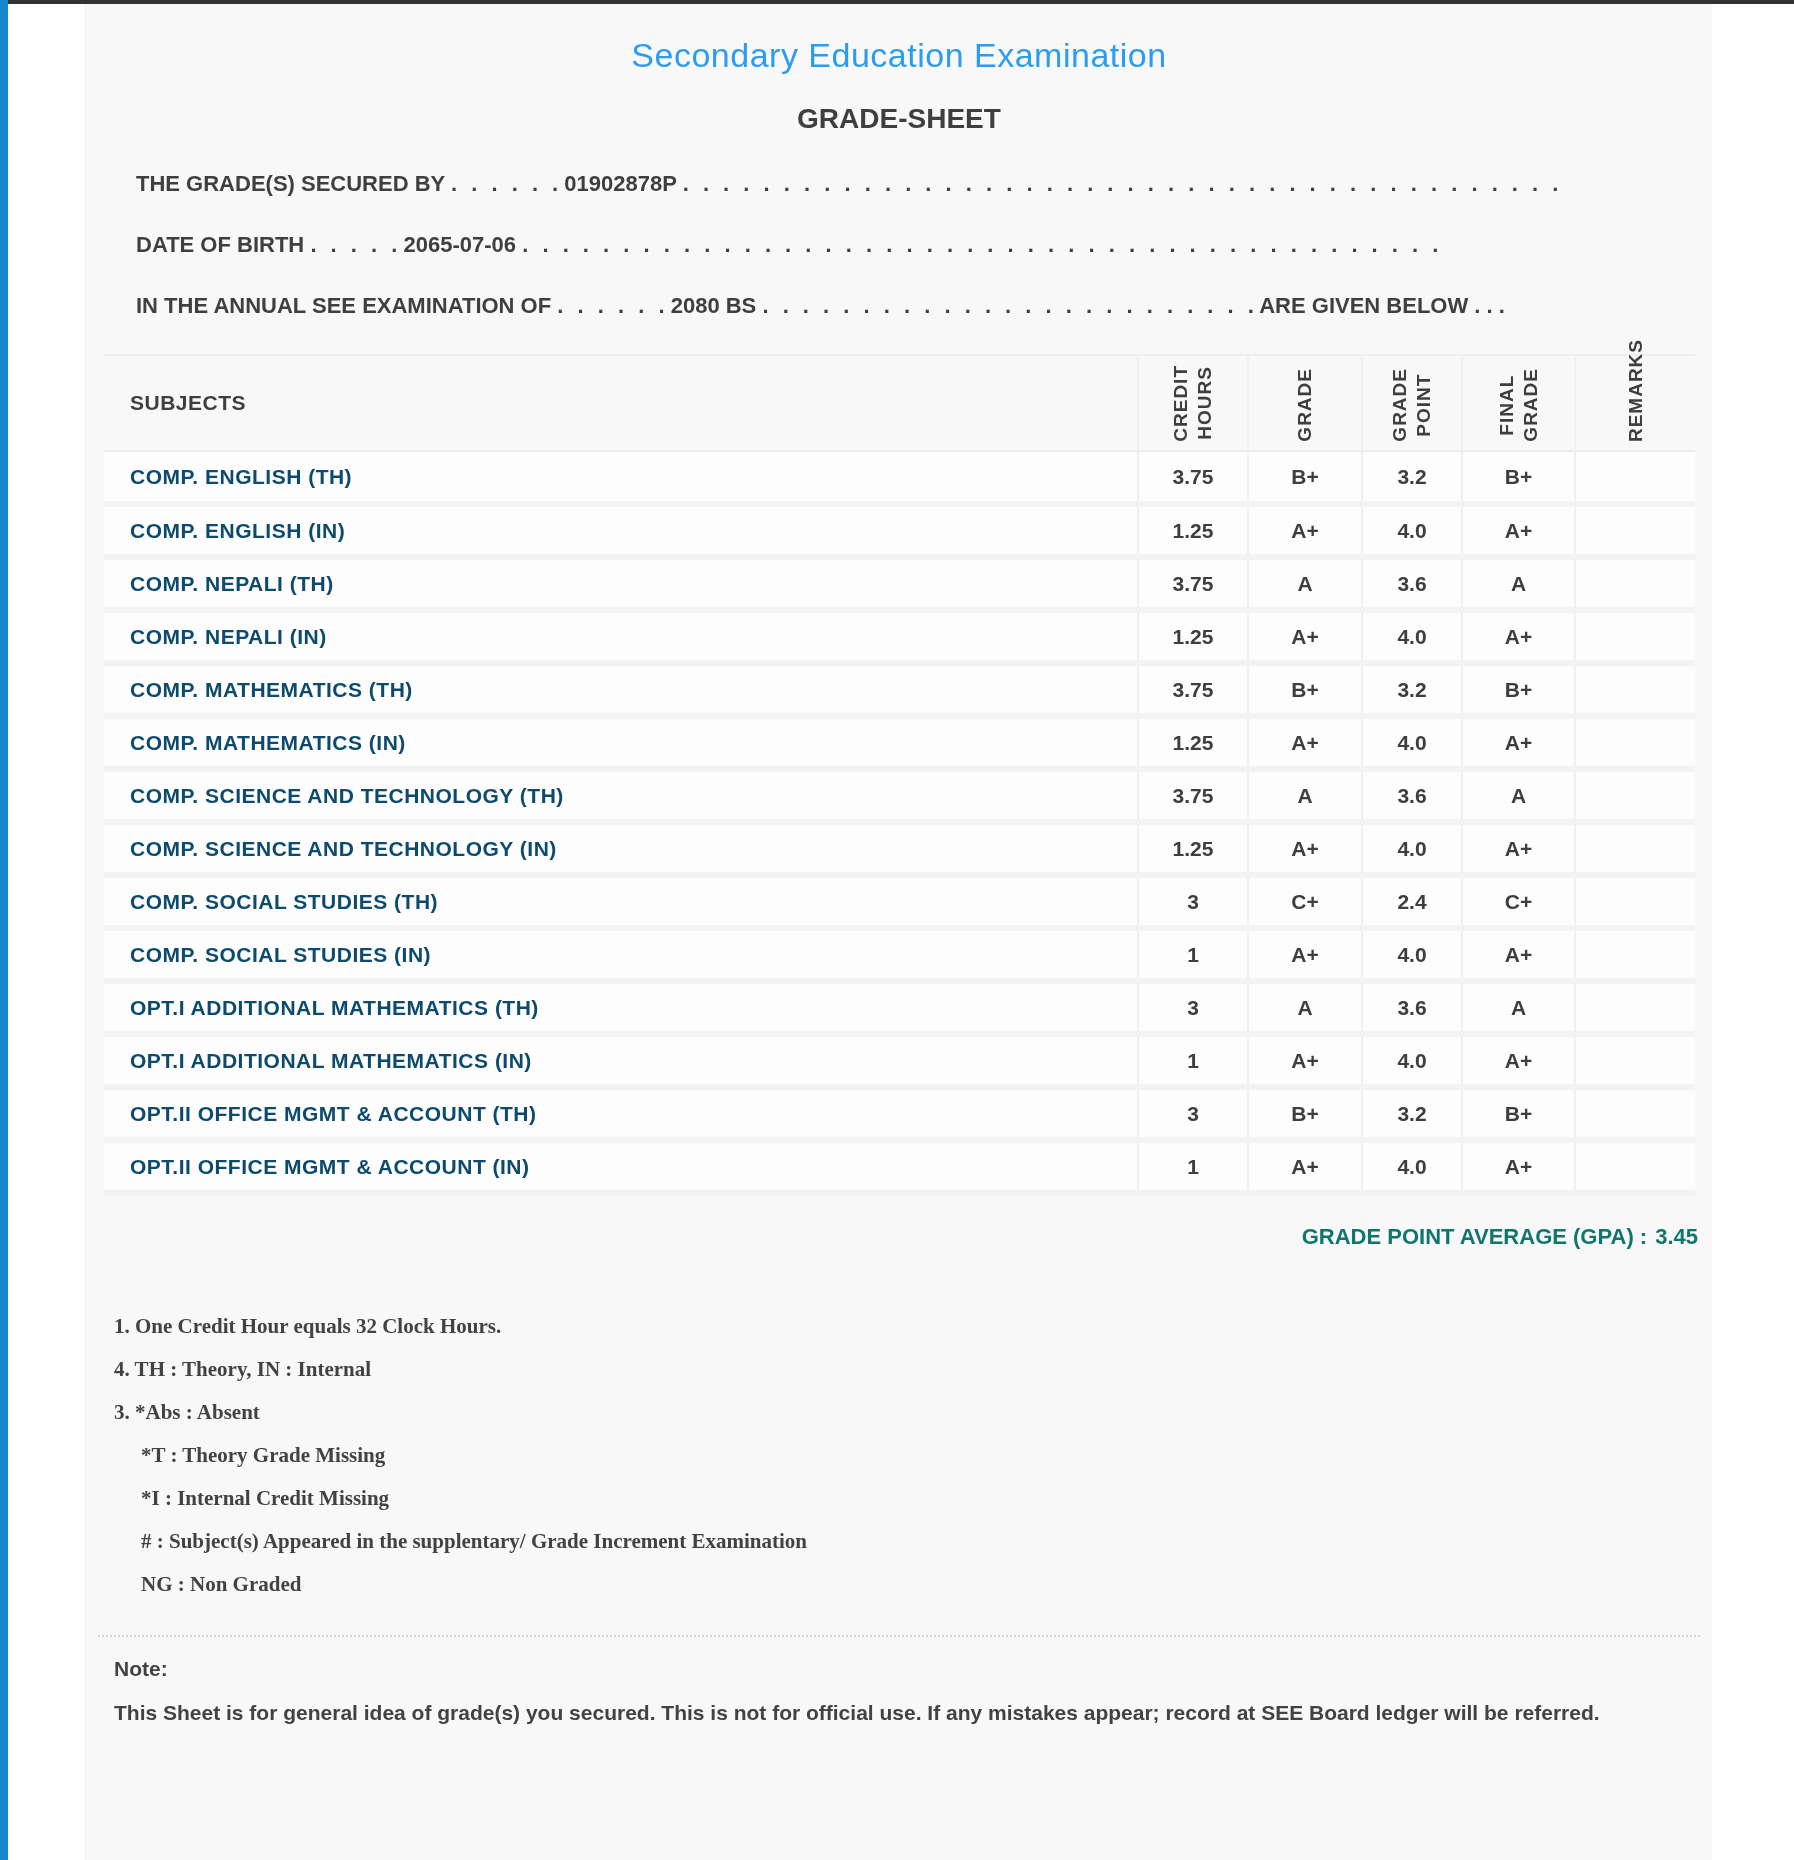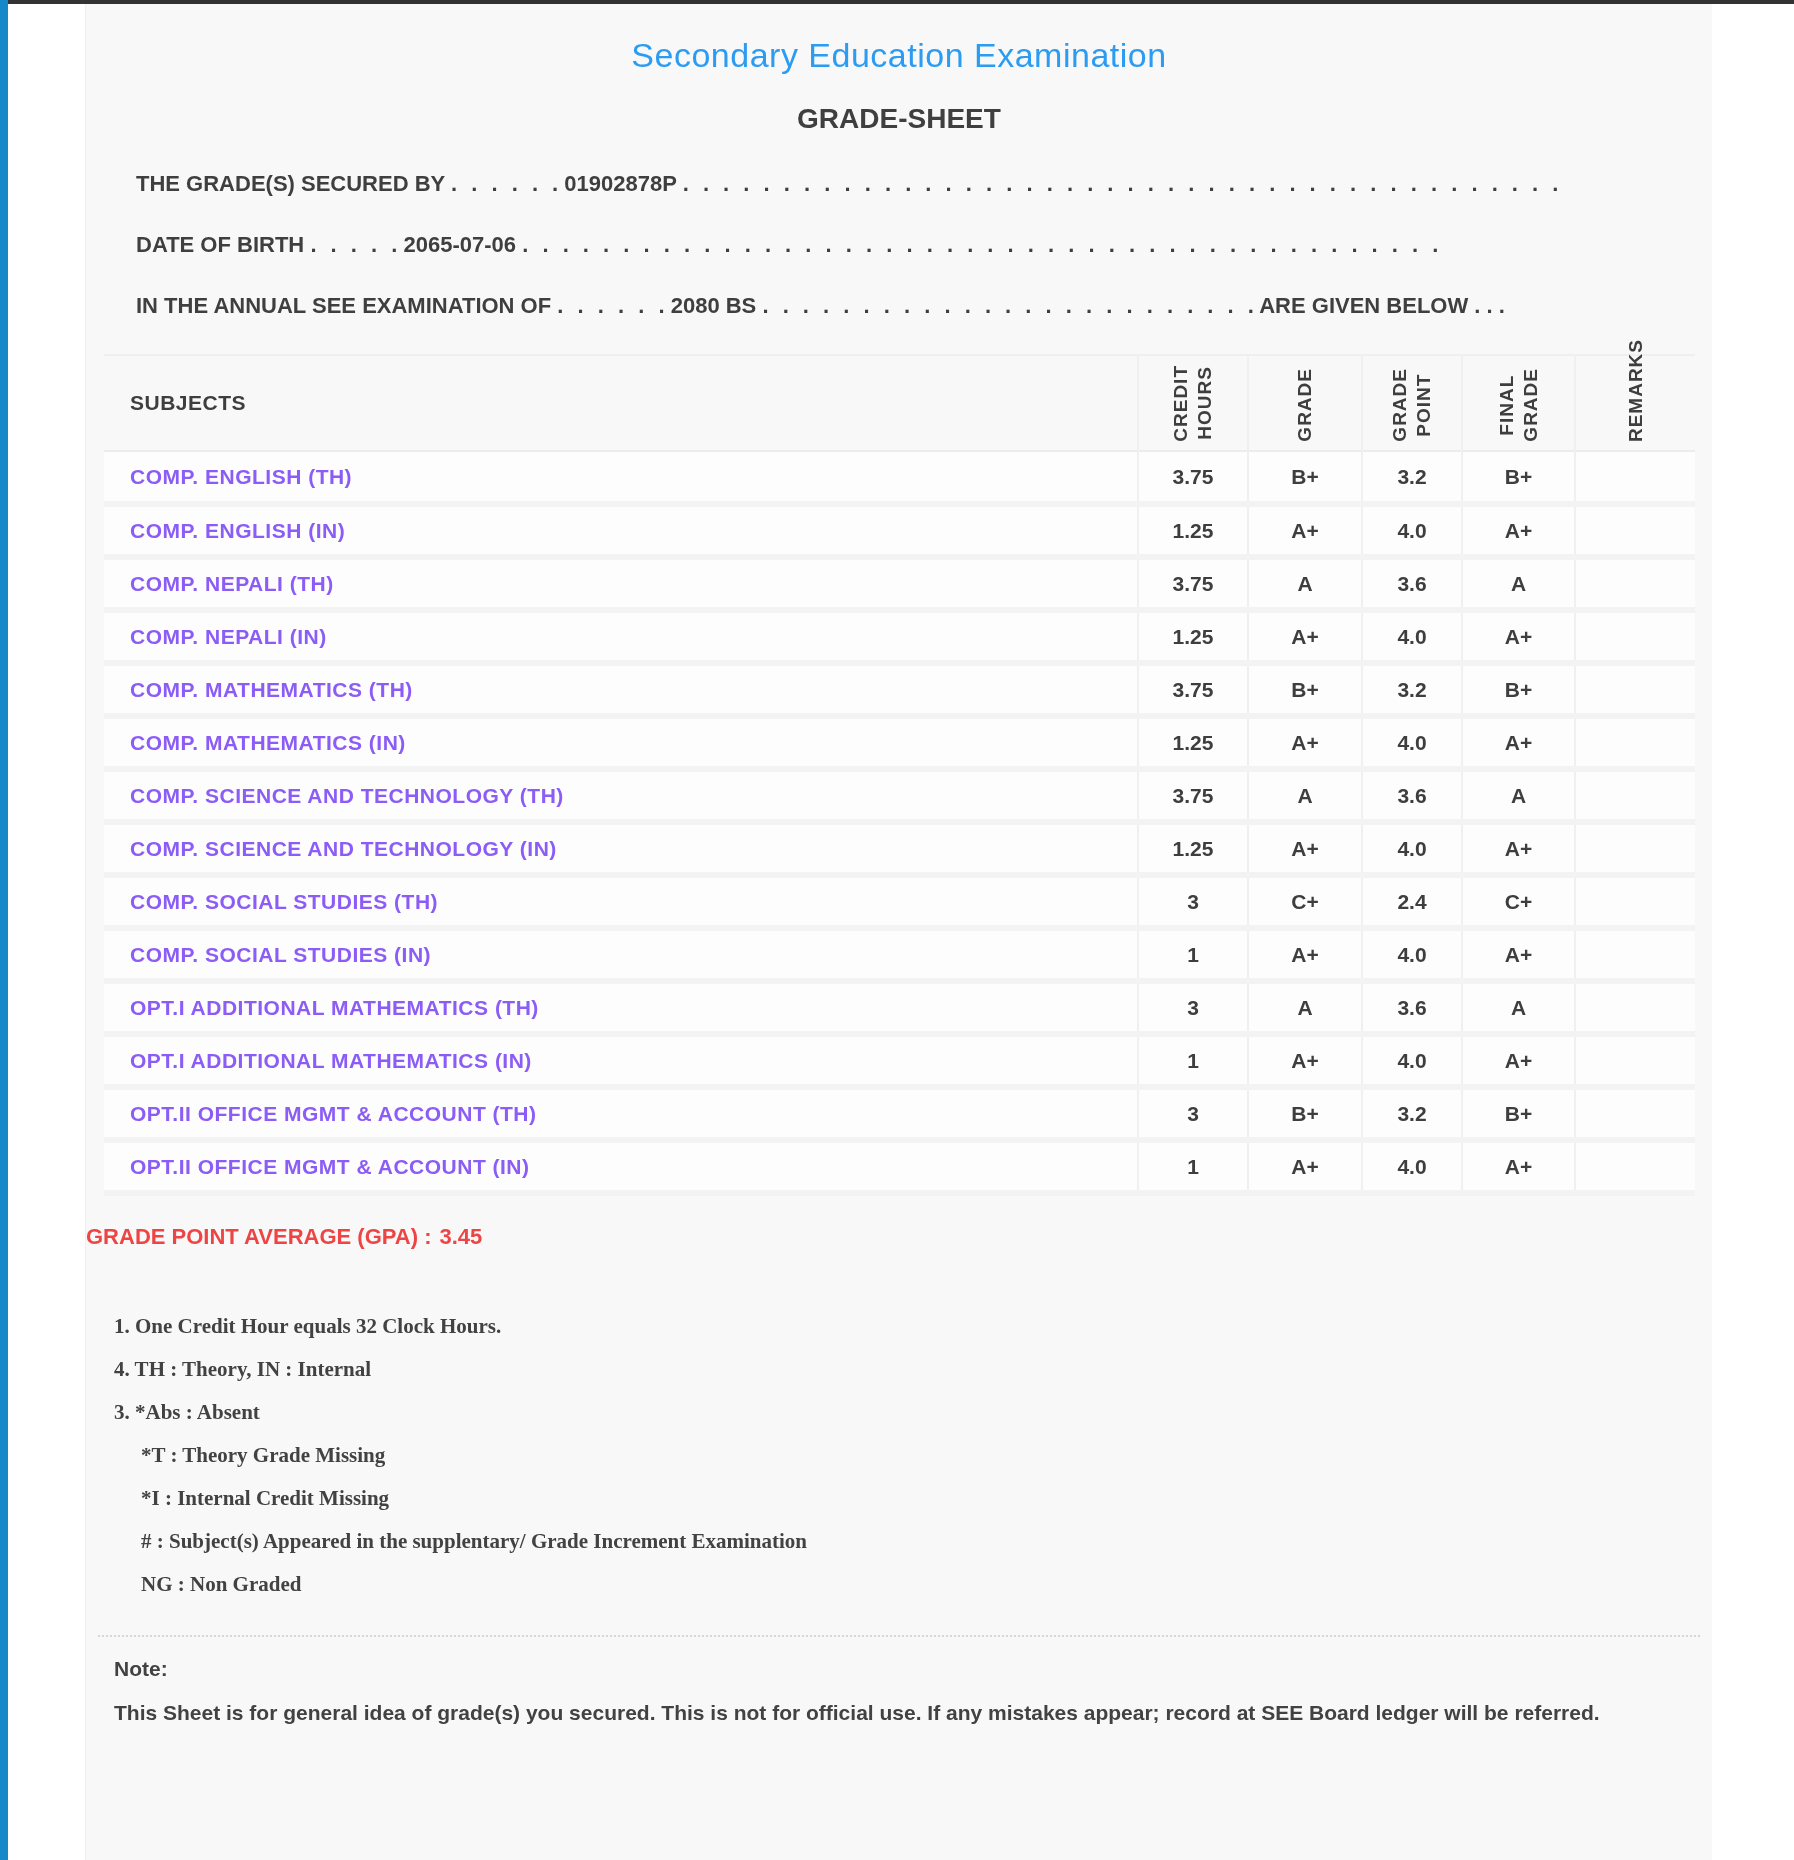--- a/index.html
+++ b/index.html
@@ -92,34 +92,35 @@
   }
   tbody tr {
     background: #fdfdfd;
     border-bottom: 6px solid #f3f3f3;
     height: 53px;
   }
   td.subject {
     padding-left: 26px;
     font-size: 21px;
     font-weight: bold;
-    color: #8b5cf6;
+    color: #0c4a6e;
     letter-spacing: 0.5px;
   }
   td.num {
     text-align: center;
     font-size: 21px;
     font-weight: bold;
     color: #3e3e3e;
   }
   .gpa-line {
     margin: 28px 14px 0 0;
+    text-align: right;
     font-size: 22px;
     font-weight: bold;
-    color: #ef4444;
+    color: #0f766e;
   }
   .gpa-line .gpa-value { margin-left: 8px; }
   .footnotes { margin: 64px 0 0 28px; font-family: Liberation Serif, serif; }
   .footnote-line {
     font-size: 21px;
     font-weight: bold;
     color: #424242;
     margin-bottom: 18px;
   }
   .footnote-line.indent { margin-left: 27px; }

